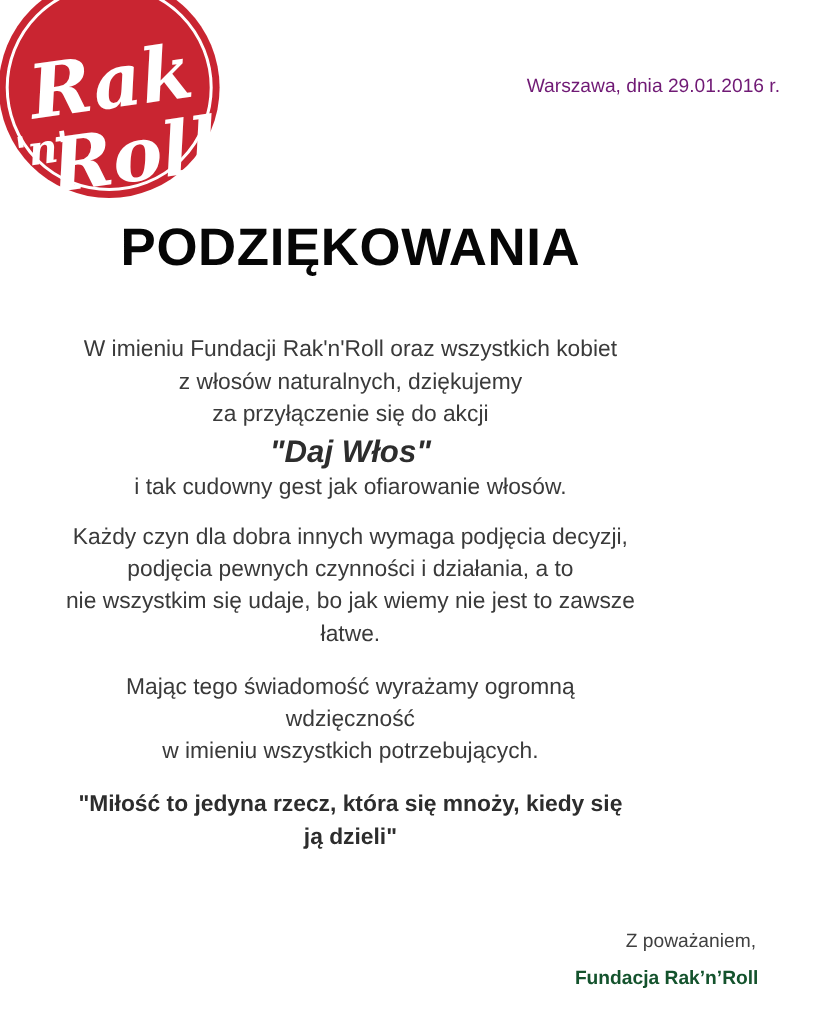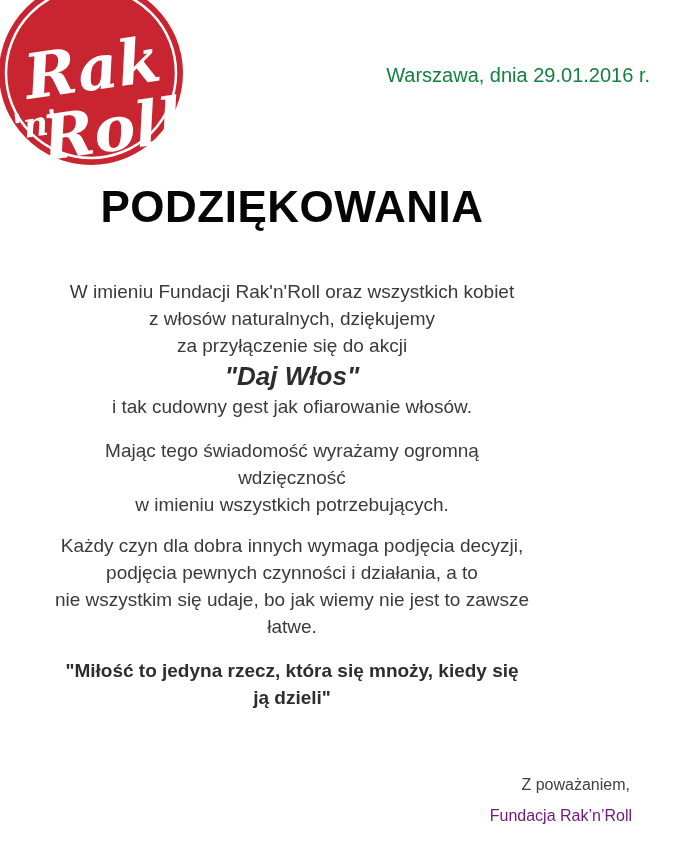--- a/index.html
+++ b/index.html
@@ -31,22 +31,22 @@
     font-style: italic;
     font-weight: bold;
     text-anchor: middle;
   }
 
   
   .date-line {
     position: absolute;
     top: 64px;
     right: 46px;
-    font-size: 20px;
-    color: #15803d;
+    font-size: 16px;
+    color: #701a75;
     white-space: nowrap;
   }
 
   
   .content {
     position: absolute;
     top: 0;
     left: 0;
     width: 584px;
     text-align: center;
@@ -91,22 +91,22 @@
     right: 66px;
     font-size: 16px;
     color: #404040;
     white-space: nowrap;
   }
   .signature {
     position: absolute;
     top: 807px;
     right: 64px;
     font-size: 16px;
-    font-weight: normal;
-    color: #701a75;
+    font-weight: bold;
+    color: #14532d;
     white-space: nowrap;
   }
 </style>
 </head>
 <body>
 
 <div class="page">
 
   <svg class="logo" viewBox="0 0 190 190" aria-hidden="true">
     <circle cx="95" cy="95" r="92" fill="#c92531"></circle>
@@ -125,31 +125,31 @@
     <h1 class="title">PODZIĘKOWANIA</h1>
 
     <div class="para p1">
       <div class="line">W imieniu Fundacji Rak'n'Roll oraz wszystkich kobiet</div>
       <div class="line">z włosów naturalnych, dziękujemy</div>
       <div class="line">za przyłączenie się do akcji</div>
       <div class="campaign-line">"Daj Włos"</div>
       <div class="line">i tak cudowny gest jak ofiarowanie włosów.</div>
     </div>
 
-    <div class="para p3">
-      <div class="line">Mając tego świadomość wyrażamy ogromną</div>
-      <div class="line">wdzięczność</div>
-      <div class="line">w imieniu wszystkich potrzebujących.</div>
-    </div>
-
     <div class="para p2">
       <div class="line">Każdy czyn dla dobra innych wymaga podjęcia decyzji,</div>
       <div class="line">podjęcia pewnych czynności i działania, a to</div>
       <div class="line">nie wszystkim się udaje, bo jak wiemy nie jest to zawsze</div>
       <div class="line">łatwe.</div>
+    </div>
+
+    <div class="para p3">
+      <div class="line">Mając tego świadomość wyrażamy ogromną</div>
+      <div class="line">wdzięczność</div>
+      <div class="line">w imieniu wszystkich potrzebujących.</div>
     </div>
 
     <div class="para quote">
       <div class="line">"Miłość to jedyna rzecz, która się mnoży, kiedy się</div>
       <div class="line">ją dzieli"</div>
     </div>
 
   </div>
 
   <div class="salutation">Z poważaniem,</div>

